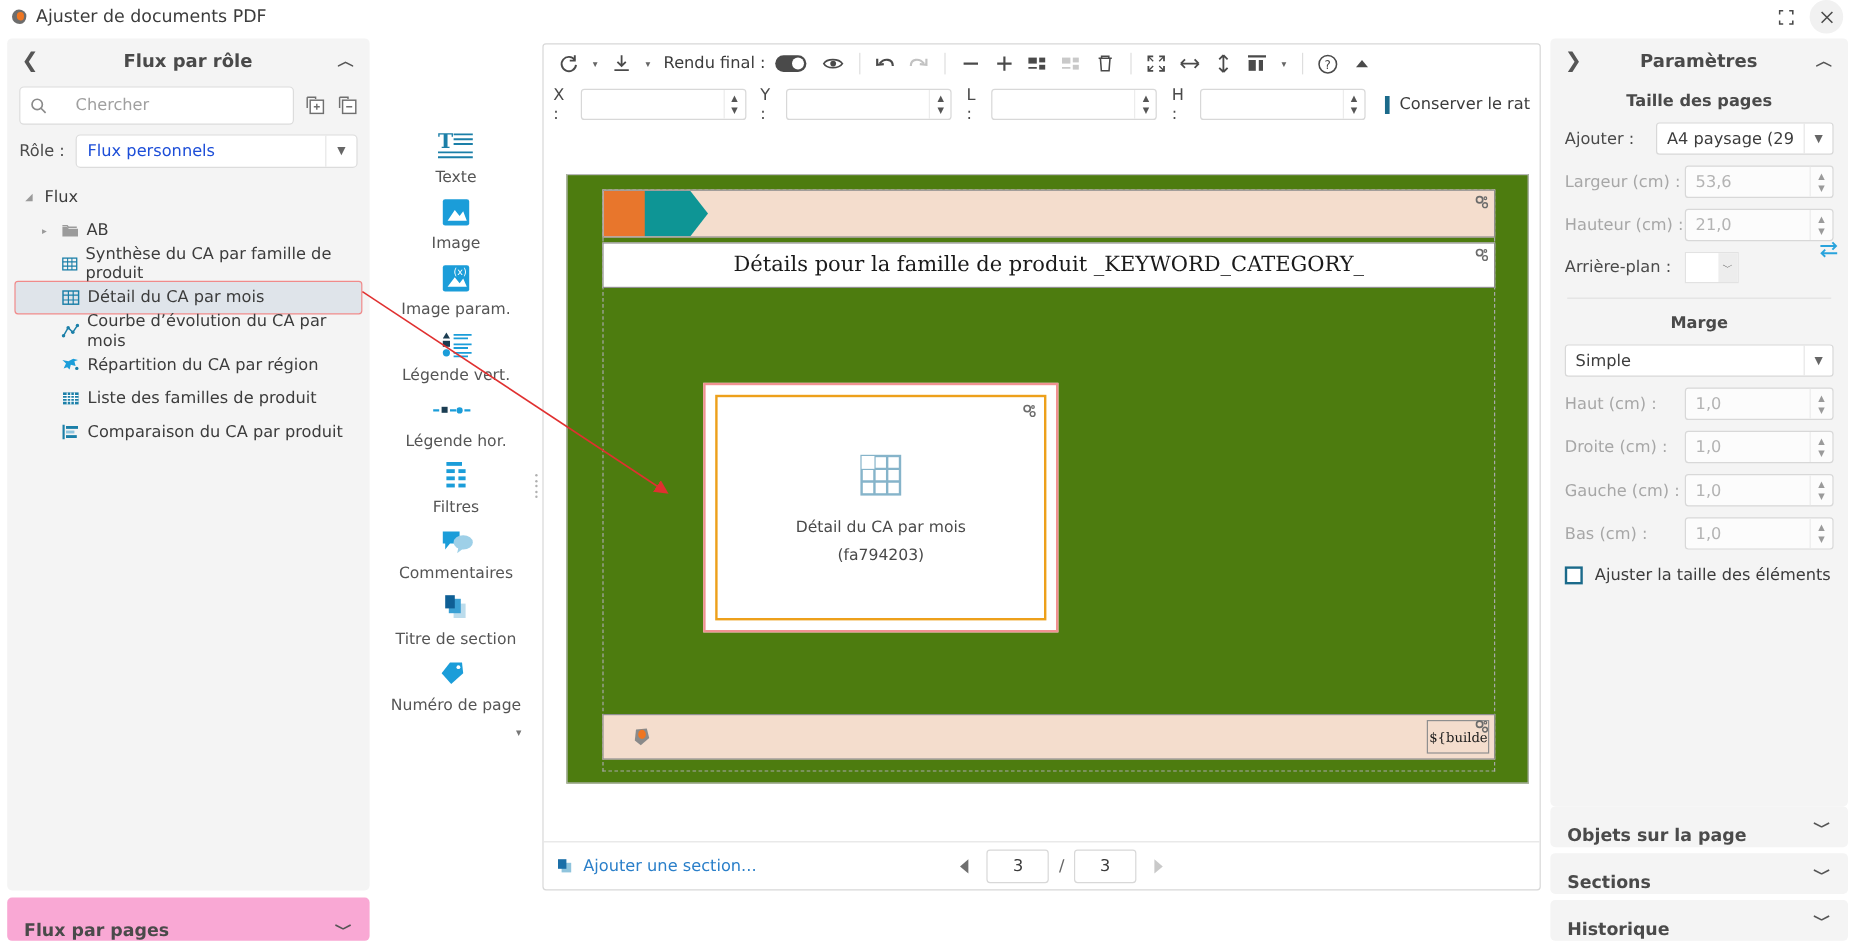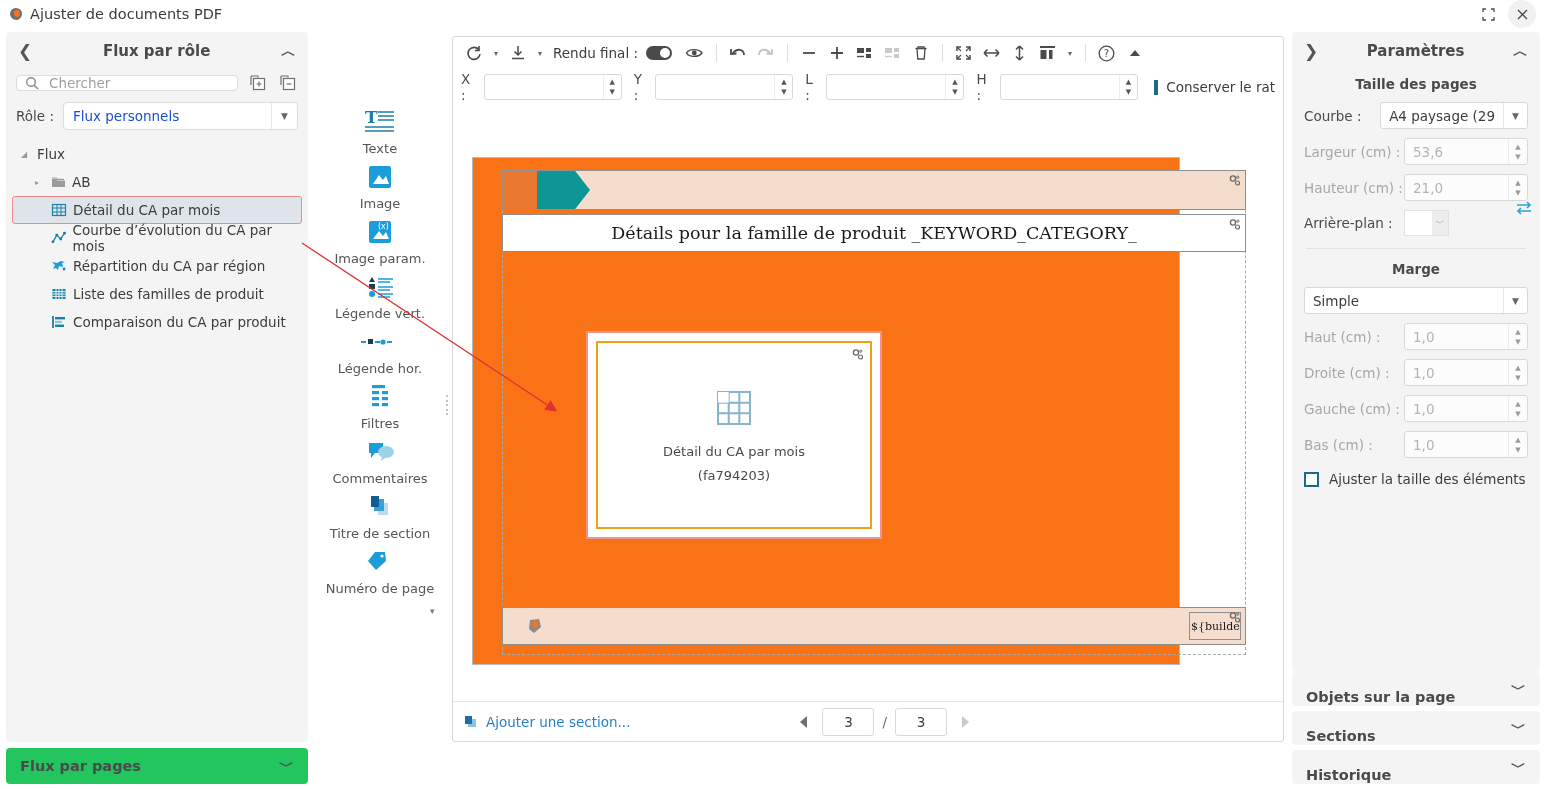--- a/index.html
+++ b/index.html
@@ -54,22 +54,22 @@
   .panel-header .chev-left { font-size: 17px; color: #555; font-weight: bold; }
   .panel-header .ph-title {
     flex: 1; text-align: center; font-weight: bold; font-size: 15px; color: #4a4a4a;
   }
   .panel-header .chev-up { font-size: 15px; color: #555; font-weight: bold; }
 
   .search-row {
     display: flex; align-items: center; padding: 0 10px; gap: 8px; margin-top: 2px;
   }
   .search-box {
-    flex: 1; height: 16px; background: #fff; border: 1px solid #dcdcdc; border-radius: 4px;
-    display: flex; align-items: center; padding: 0 8px; gap: 8px;
+    flex: 1; height: 32px; background: #fff; border: 1px solid #dcdcdc; border-radius: 4px;
+    display: flex; align-items: center; padding: 0 8px; gap: 22px;
   }
   .search-box input {
     border: none; outline: none; flex: 1; font-size: 13.5px; color: #555;
     font-family: "DejaVu Sans", "Liberation Sans", sans-serif; background: transparent;
   }
   .search-box input::placeholder { color: #a0a0a0; }
   .icon-btn-sm { width: 22px; height: 22px; display:flex; align-items:center; justify-content:center; }
 
   .role-row { display: flex; align-items: center; padding: 8px 10px 0 10px; gap: 9px; }
   .role-label { font-size: 13.5px; color: #4a4a4a; }
@@ -91,21 +91,21 @@
   }
   .tree-row.lvl1 { padding-left: 22px; }
   .tree-row.lvl2 { padding-left: 38px; }
   .tree-row.selected {
     background: #dfe4ea; border: 1px solid #f08a8a; border-radius: 3px;
   }
   .tw { width: 10px; display: inline-block; color: #9a9a9a; font-size: 8px; }
 
   .left-bottom {
     position: absolute; left: 6px; top: 748px; width: 302px; height: 36px;
-    background: #22c55e; border-radius: 4px; display: flex; align-items: center;
+    background: #f9a8d4; border-radius: 4px; display: flex; align-items: flex-end;
     padding: 0 14px;
   }
   .left-bottom .lb-title { flex: 1; font-weight: bold; font-size: 14.5px; color: #4a4a4a; }
   .left-bottom .chev-down { font-size: 15px; color: #555; font-weight: bold; }
 
   
   .tools {
     position: absolute; left: 316px; top: 105px; width: 128px;
     display: flex; flex-direction: column; align-items: center; gap: 4px;
   }
@@ -167,22 +167,22 @@
   }
   .chk-row { display: flex; align-items: center; gap: 8px; margin-left: 4px; overflow:hidden; }
   .chkbox { width: 15px; height: 15px; border: 2px solid #1b6a8a; background: #fff; }
   .chk-lbl { font-size: 13.5px; color: #3c3c3c; white-space: nowrap; }
 
   .canvas-area {
     position: absolute; left: 0; top: 72px; width: 830px; height: 594px;
     overflow: hidden;
   }
   .page {
-    position: absolute; left: 19px; top: 48px; width: 708px; height: 508px;
-    background: #f97316; border: 1px solid #b9b9b9;
+    position: absolute; left: 19px; top: 36px; width: 802px; height: 508px;
+    background: #4d7c0f; border: 1px solid #b9b9b9;
   }
   .margin-guide {
     position: absolute; left: 29px; top: 12px; width: 744px; height: 485px;
     border: 1px dashed #a8a8a8;
   }
   .band {
     position: absolute; background: #f4ddcd; border: 1px solid #8f8f8f;
   }
   .band .chev-orange {
     position: absolute; left: 0; top: 0; width: 48px; height: 100%;
@@ -372,20 +372,27 @@
       </div>
       <div class="tree-row lvl1">
         <span class="tw">▸</span>
         <svg width="15" height="13" viewBox="0 0 15 13">
           <path d="M1,3 L5,3 L6.3,4.6 L14,4.6 L14,11 L1,11 Z" fill="#9b9b9b"></path>
           <path d="M1,2 L5,2 L6,3.4 L13,3.4" fill="none" stroke="#9b9b9b" stroke-width="1.2"></path>
         </svg>
         <span>AB</span>
       </div>
 
+      <div class="tree-row lvl2">
+        <svg width="16" height="16" viewBox="0 0 16 16">
+          <rect x="1.5" y="2.5" width="13" height="11" fill="none" stroke="#1b7fa8" stroke-width="1.2"></rect>
+          <path d="M1.5,6 L14.5,6 M1.5,10 L14.5,10 M6,2.5 L6,13.5 M10,2.5 L10,13.5" stroke="#1b7fa8" stroke-width="1"></path>
+        </svg>
+        <span>Synthèse du CA par famille de produit</span>
+      </div>
 
       <div class="tree-row lvl2 selected">
         <svg width="16" height="16" viewBox="0 0 16 16">
           <rect x="1.5" y="2.5" width="13" height="11" fill="none" stroke="#1b7fa8" stroke-width="1.2"></rect>
           <path d="M1.5,6 L14.5,6 M1.5,10 L14.5,10 M6,2.5 L6,13.5 M10,2.5 L10,13.5" stroke="#1b7fa8" stroke-width="1"></path>
         </svg>
         <span>Détail du CA par mois</span>
       </div>
 
       <div class="tree-row lvl2">
@@ -785,21 +792,21 @@
   <div class="right-panel">
     <div class="rp-header">
       <span class="chev-right">❯</span>
       <span class="rp-title">Paramètres</span>
       <span class="chev-up">︿</span>
     </div>
 
     <div class="rp-section-title">Taille des pages</div>
 
     <div class="rp-row">
-      <span class="rp-lbl">Courbe :</span>
+      <span class="rp-lbl">Ajouter :</span>
       <div class="rp-field">
         <span class="val">A4 paysage (29</span>
         <span class="drop">▼</span>
       </div>
     </div>
 
     <div class="rp-row">
       <span class="rp-lbl dim">Largeur (cm) :</span>
       <div class="rp-field dim">
         <span class="val dim">53,6</span>

